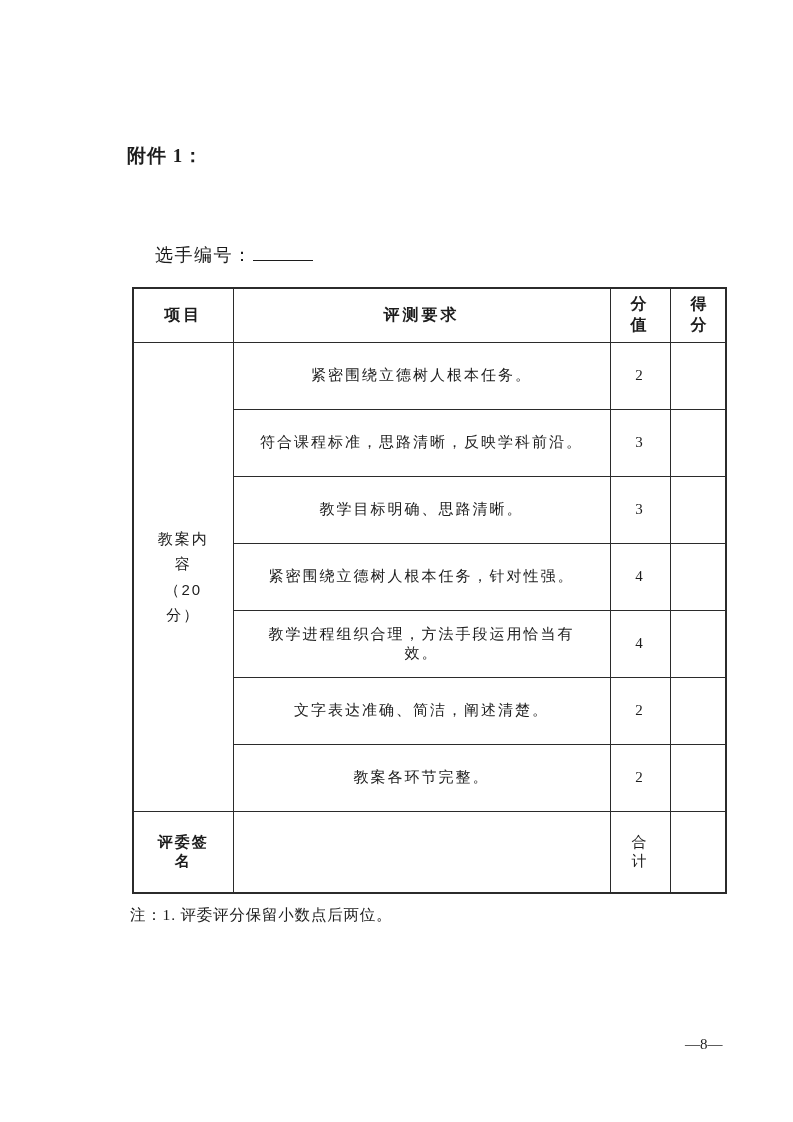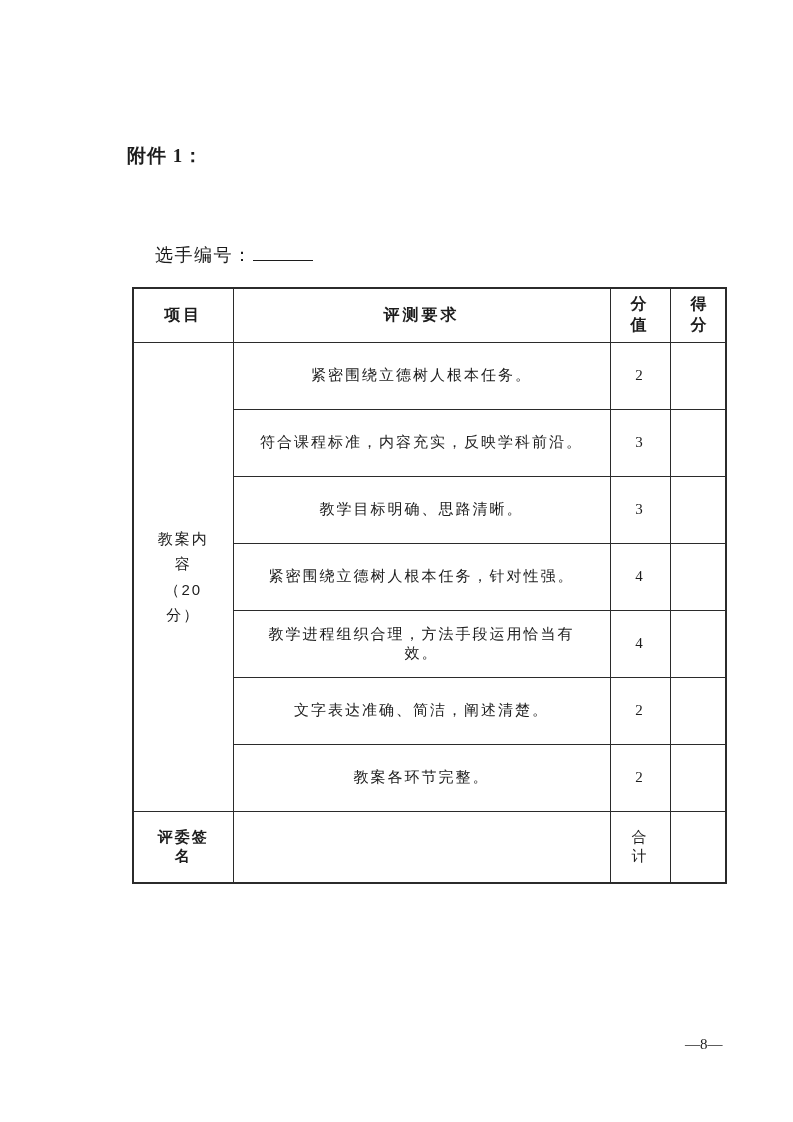--- a/index.html
+++ b/index.html
@@ -65,21 +65,21 @@
   col.c-score{ width: 60px; }
   col.c-earn { width: 56px; }
   tr.header-row { height: 54px; }
   tr.header-row td {
     font-weight: bold;
     font-size: 16px;
     letter-spacing: 3px;
     font-family: "Liberation Sans", "DejaVu Sans", sans-serif;
   }
   tr.data-row { height: 67px; }
-  tr.footer-row { height: 72px; }
+  tr.footer-row { height: 82px; }
   td.category-cell {
     font-weight: normal;
     font-size: 16px;
     letter-spacing: 2px;
     font-family: "Liberation Sans", "DejaVu Sans", sans-serif;
     line-height: 1.7;
   }
   td.judge-cell {
     font-weight: bold;
     font-size: 16px;
@@ -141,21 +141,21 @@
     <tr class="data-row">
       <td class="category-cell" rowspan="7">
         <div>教案内容</div>
         <div>（20 分）</div>
       </td>
       <td>紧密围绕立德树人根本任务。</td>
       <td class="score-cell">2</td>
       <td></td>
     </tr>
     <tr class="data-row">
-      <td>符合课程标准，内容充实，反映学科前沿。</td>
+      <td>符合课程标准，思路清晰，反映学科前沿。</td>
       <td class="score-cell">3</td>
       <td></td>
     </tr>
     <tr class="data-row">
       <td>教学目标明确、思路清晰。</td>
       <td class="score-cell">3</td>
       <td></td>
     </tr>
     <tr class="data-row">
       <td>紧密围绕立德树人根本任务，针对性强。</td>
@@ -179,16 +179,17 @@
     </tr>
     <tr class="footer-row">
       <td class="judge-cell">评委签名</td>
       <td></td>
       <td class="total-cell">合计</td>
       <td></td>
     </tr>
   </tbody>
     </table>
 
+  <div class="note-1">注：1. 评委评分保留小数点后两位。</div>
 
   <div class="page-number">—8—</div>
 
 </div>
 
 </body></html>

